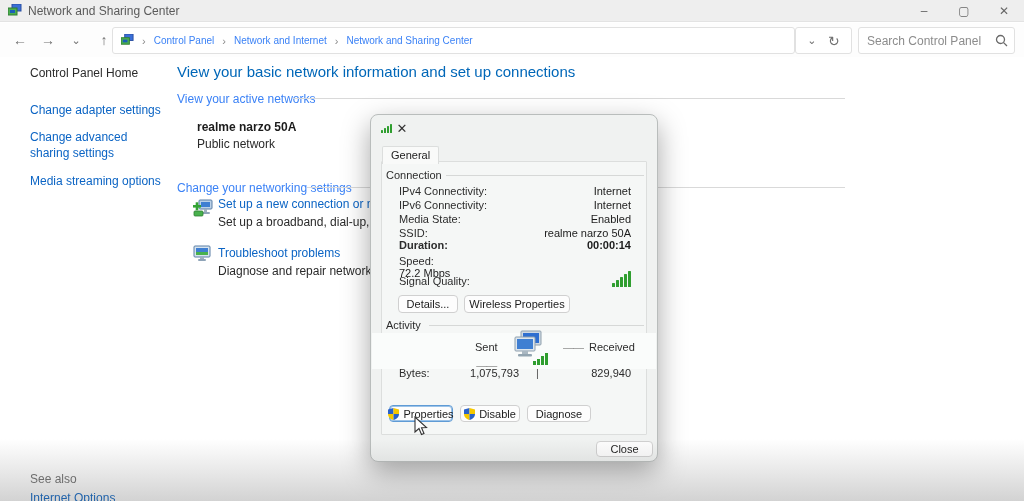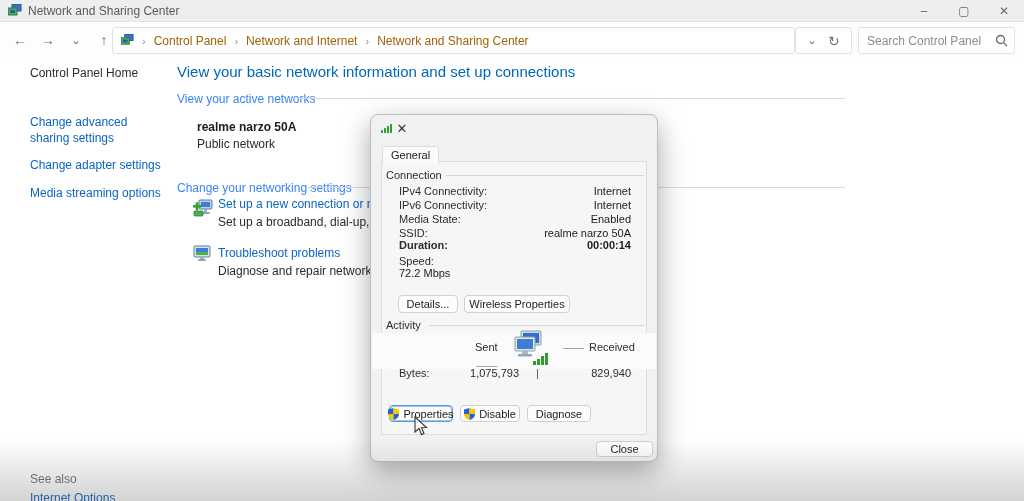--- a/index.html
+++ b/index.html
@@ -27,39 +27,39 @@
   }
   .navbtns { display:flex; align-items:center; gap:4px; padding-left:8px; color:#707070; }
   .navbtn { width:24px; height:24px; display:flex; align-items:center; justify-content:center;
     font-size:14px; color:#707070; }
   .addressbox {
     position:absolute; left:112px; top:4px; width:683px; height:27px;
     border:1px solid #e1e1e1; border-radius:3px; background:#fff;
     display:flex; align-items:center; padding-left:8px; gap:6px;
   }
   .crumbsep { color:#8a8a8a; font-size:11px; padding:0 2px; }
-  .crumb { color:#a16207; font-size:12px; white-space:nowrap; }
+  .crumb { color:#3b82f6; font-size:10px; white-space:nowrap; }
   .addrctrl {
     position:absolute; left:795px; top:4px; width:57px; height:27px;
     border:1px solid #e1e1e1; border-radius:3px; background:#fff;
     display:flex; align-items:center; justify-content:space-evenly; color:#707070;
   }
   .searchbox {
     position:absolute; left:858px; top:4px; width:157px; height:27px;
     border:1px solid #e1e1e1; border-radius:3px; background:#fff;
     display:flex; align-items:center; padding:0 6px 0 8px;
   }
   .searchbox input {
     border:none; outline:none; flex:1; font-size:12px; color:#444; min-width:0;
     font-family:"Liberation Sans","DejaVu Sans",sans-serif; background:transparent;
   }
   .searchbox input::placeholder { color:#8c8c8c; }
   
   .sidebar { position:absolute; left:30px; top:66px; width:135px; }
-  .sb-home { color:#2b2b2b; font-size:12px; margin-bottom:34px; }
+  .sb-home { color:#2b2b2b; font-size:12px; margin-bottom:22px; }
   .sb-link { color:#0b64c4; font-size:12px; margin-bottom:11px; line-height:1.35; cursor:pointer; }
   .see-also { position:absolute; left:30px; top:472px; color:#6f6f6f; font-size:12px; }
   .internet-options { position:absolute; left:30px; top:491px; color:#0b64c4; font-size:12px; cursor:pointer; }
   
   .main-heading {
     position:absolute; left:177px; top:63px; color:#0067b8; font-size:15px;
   }
   .sect-label { position:absolute; color:#3b82f6; font-size:12px; }
   .sect-rule { position:absolute; height:1px; background:#d9d9d9; }
   .net-name { position:absolute; left:197px; top:120px; font-weight:bold; color:#1c1c1c; font-size:12px; }
@@ -168,22 +168,22 @@
       <svg width="13" height="13" viewBox="0 0 13 13">
         <circle cx="5.5" cy="5.5" r="4" fill="none" stroke="#6a6a6a" stroke-width="1.3"></circle>
         <line x1="8.6" y1="8.6" x2="12" y2="12" stroke="#6a6a6a" stroke-width="1.3"></line>
       </svg>
     </span>
   </div>
 </div>
 
 <div class="sidebar">
   <div class="sb-home">Control Panel Home</div>
+  <div class="sb-link">Change adapter settings</div>
   <div class="sb-link">Change advanced sharing settings</div>
-  <div class="sb-link">Change adapter settings</div>
   <div class="sb-link">Media streaming options</div>
 </div>
 <div class="see-also">See also</div>
 <div class="internet-options">Internet Options</div>
 
 <div class="main-heading">View your basic network information and set up connections</div>
 
 <div class="sect-label" style="left:177px; top:92px;">View your active networks</div>
 <div class="sect-rule" style="left:293px; top:98px; width:552px;"></div>
 
@@ -256,20 +256,30 @@
     <span class="lbl">SSID:</span>
     <span class="val">realme narzo 50A</span>
   </div>
   <div class="c-row" style="top:124px;font-weight:bold;">
     <span class="lbl">Duration:</span>
     <span class="val">00:00:14</span>
   </div>
   <div class="c-row" style="top:140px;flex-direction:column;">
     <span class="lbl">Speed:</span>
     <span class="val">72.2 Mbps</span>
+  </div>
+  <div class="c-row" style="top:156px; align-items:flex-end;">
+    <span class="lbl">Signal Quality:</span>
+    <span class="sigbars">
+        <i></i>
+        <i></i>
+        <i></i>
+        <i></i>
+        <i></i>
+      </span>
   </div>
 
   <button class="btn" style="left:27px; top:180px; width:60px; height:18px;">Details...</button>
   <button class="btn" style="left:93px; top:180px; width:106px; height:18px;">Wireless Properties</button>
 
   <div class="grp-label" style="left:15px; top:204px;">Activity</div>
   <div class="grp-rule" style="left:58px; top:210px; width:215px;"></div>
 
   <div class="act-strip" style="top:218px; height:36px;"></div>
 

